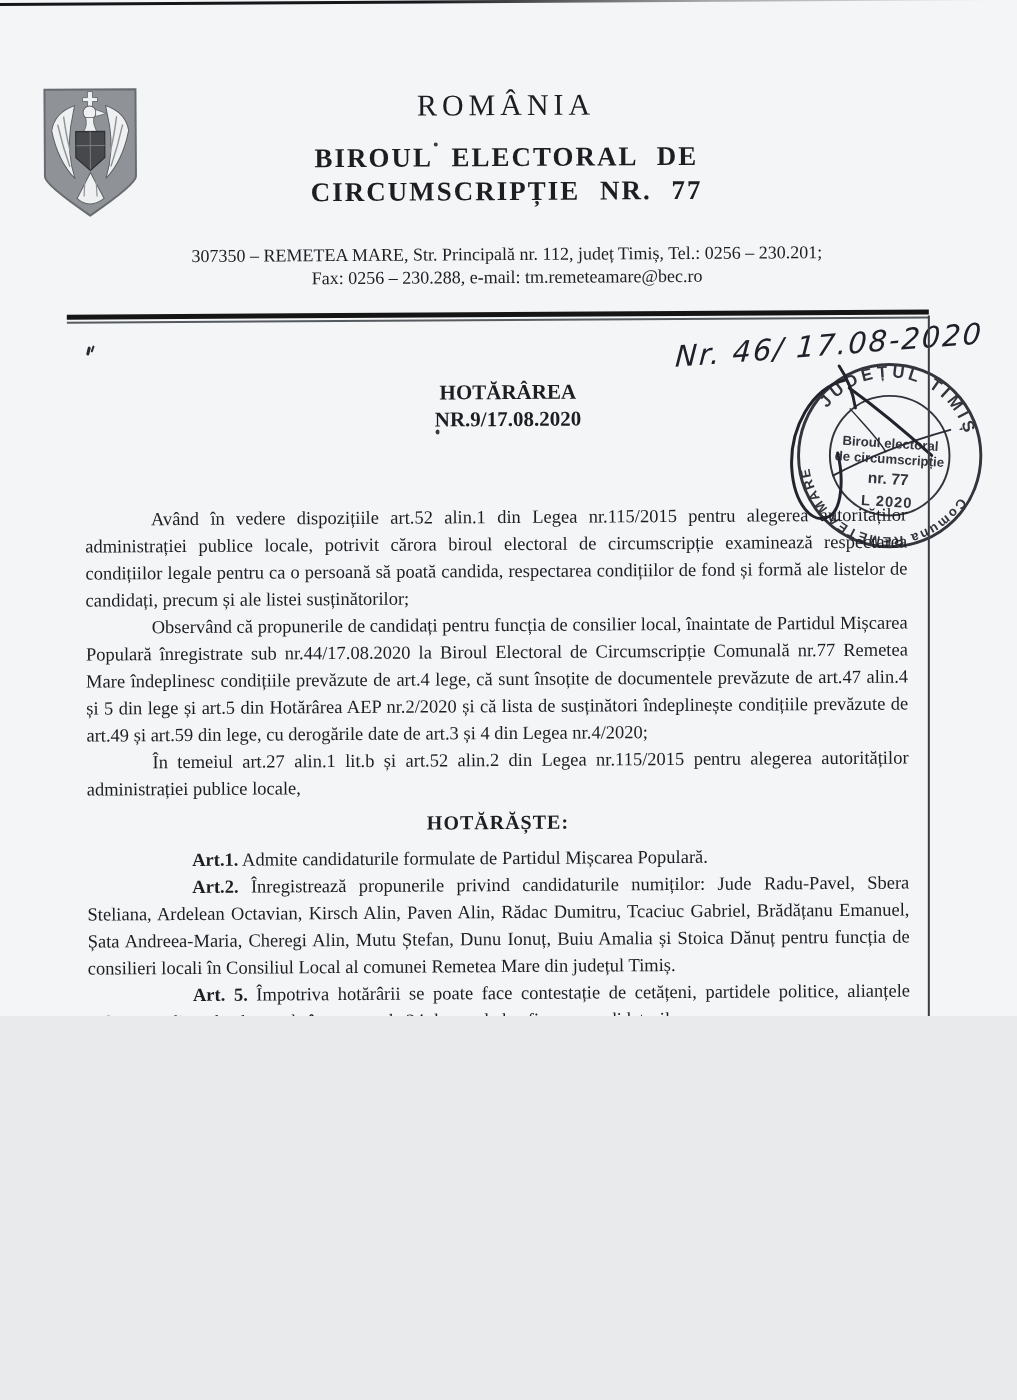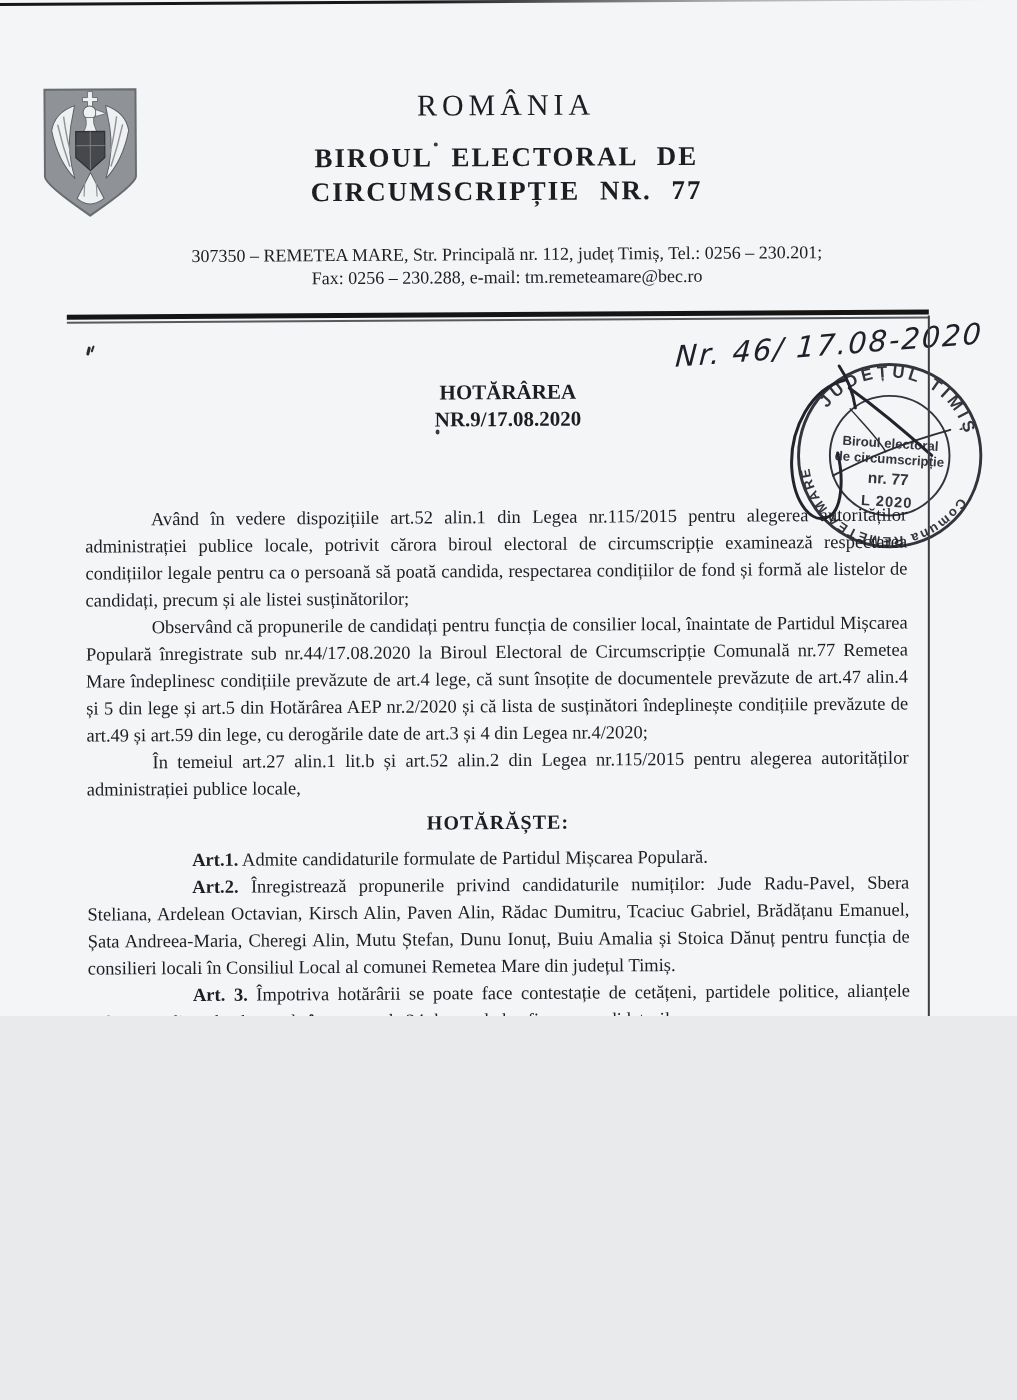--- a/index.html
+++ b/index.html
@@ -153,21 +153,21 @@
 
     <div class="content">
       <p>Având în vedere dispozițiile art.52 alin.1 din Legea nr.115/2015 pentru alegerea autorităților administrației publice locale, potrivit cărora biroul electoral de circumscripție examinează respectarea condițiilor legale pentru ca o persoană să poată candida, respectarea condițiilor de fond și formă ale listelor de candidați, precum și ale listei susținătorilor;</p>
       <p>Observând că propunerile de candidați pentru funcția de consilier local, înaintate de Partidul Mișcarea Populară înregistrate sub nr.44/17.08.2020 la Biroul Electoral de Circumscripție Comunală nr.77 Remetea Mare îndeplinesc condițiile prevăzute de art.4 lege, că sunt însoțite de documentele prevăzute de art.47 alin.4 și 5 din lege și art.5 din Hotărârea AEP nr.2/2020 și că lista de susținători îndeplinește condițiile prevăzute de art.49 și art.59 din lege, cu derogările date de art.3 și 4 din Legea nr.4/2020;</p>
       <p>În temeiul art.27 alin.1 lit.b și art.52 alin.2 din Legea nr.115/2015 pentru alegerea autorităților administrației publice locale,</p>
 
       <p class="decree">HOTĂRĂȘTE:</p>
 
       <p><span class="art-label">Art.1.</span><span> Admite candidaturile formulate de Partidul Mișcarea Populară.</span></p>
       <p><span class="art-label">Art.2.</span><span> Înregistrează propunerile privind candidaturile numiților: Jude Radu-Pavel, Sbera Steliana, Ardelean Octavian, Kirsch Alin, Paven Alin, Rădac Dumitru, Tcaciuc Gabriel, Brădățanu Emanuel, Șata Andreea-Maria, Cheregi Alin, Mutu Ștefan, Dunu Ionuț, Buiu Amalia și Stoica Dănuț pentru funcția de consilieri locali în Consiliul Local al comunei Remetea Mare din județul Timiș.</span></p>
-      <p><span class="art-label">Art. 3.</span><span> Împotriva hotărârii se poate face contestație de cetățeni, partidele politice, alianțele politice și alianțele electorale în termen de 24 de ore de la afișarea candidaturilor.</span></p>
+      <p><span class="art-label">Art. 5.</span><span> Împotriva hotărârii se poate face contestație de cetățeni, partidele politice, alianțele politice și alianțele electorale în termen de 24 de ore de la afișarea candidaturilor.</span></p>
 
       <p>Remetea mare, 17.08.2020.</p>
 
       <div class="sig">
         <div>Președinte,</div>
         <div>Ghiciulescu Nicoleta</div>
         <svg class="sig-scribble" viewBox="0 0 150 126">
           <g fill="none" stroke="#23232e" stroke-width="2.6" stroke-linecap="round">
             <path d="M42 2 C46 16 50 30 52 44"></path>
             <path d="M46 40 C28 34 16 56 19 82 C22 104 40 112 48 98 C53 87 51 58 48 46"></path>

